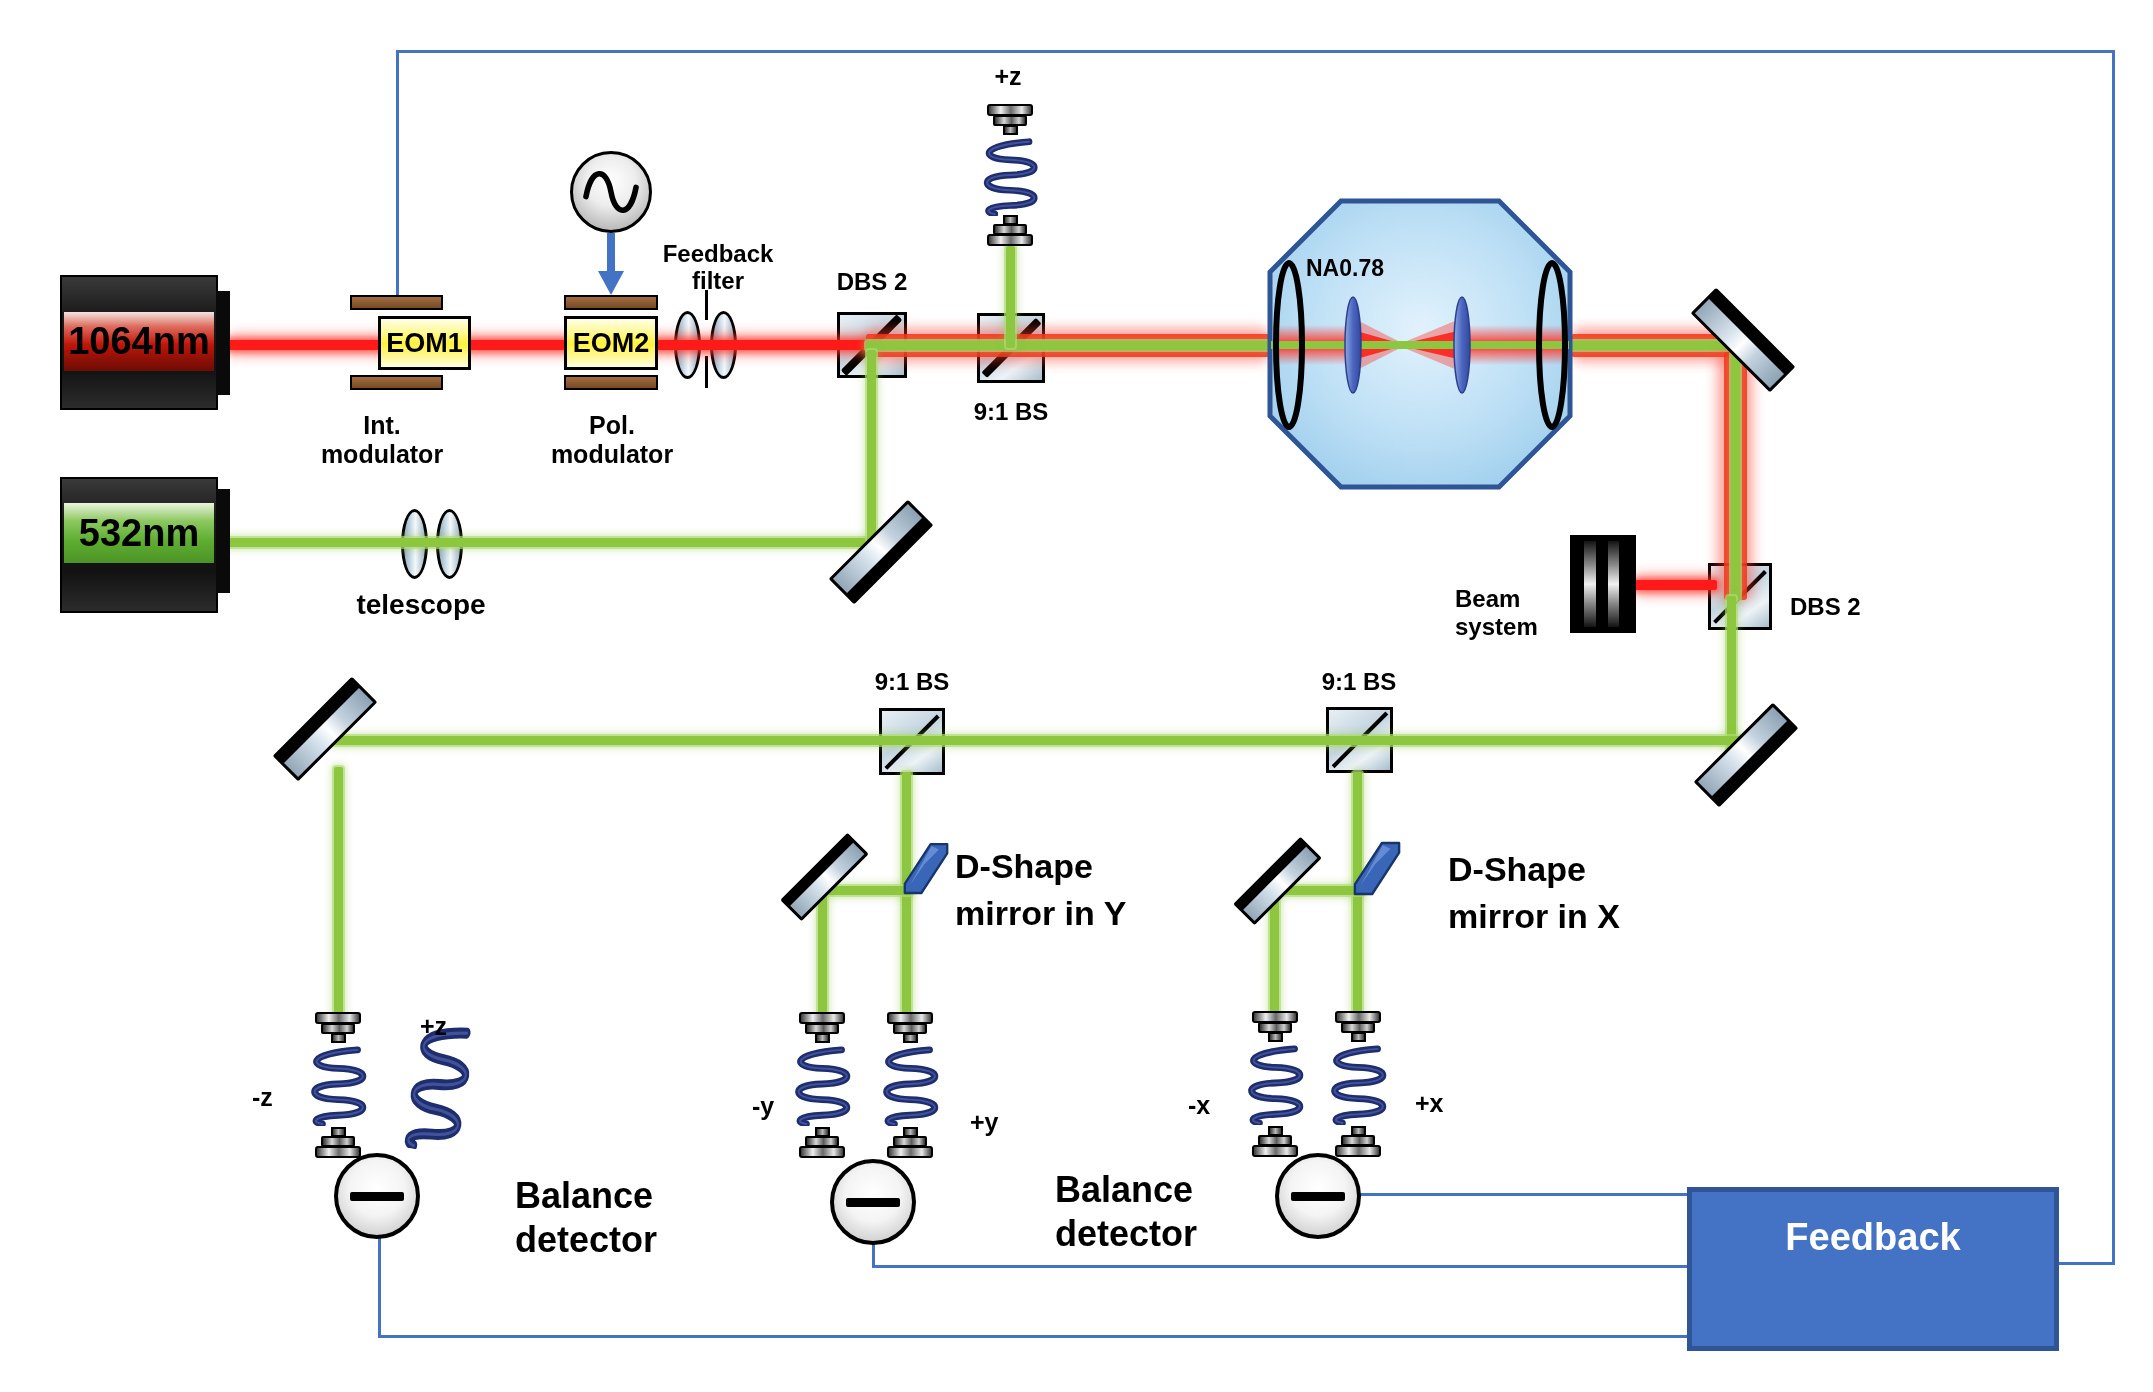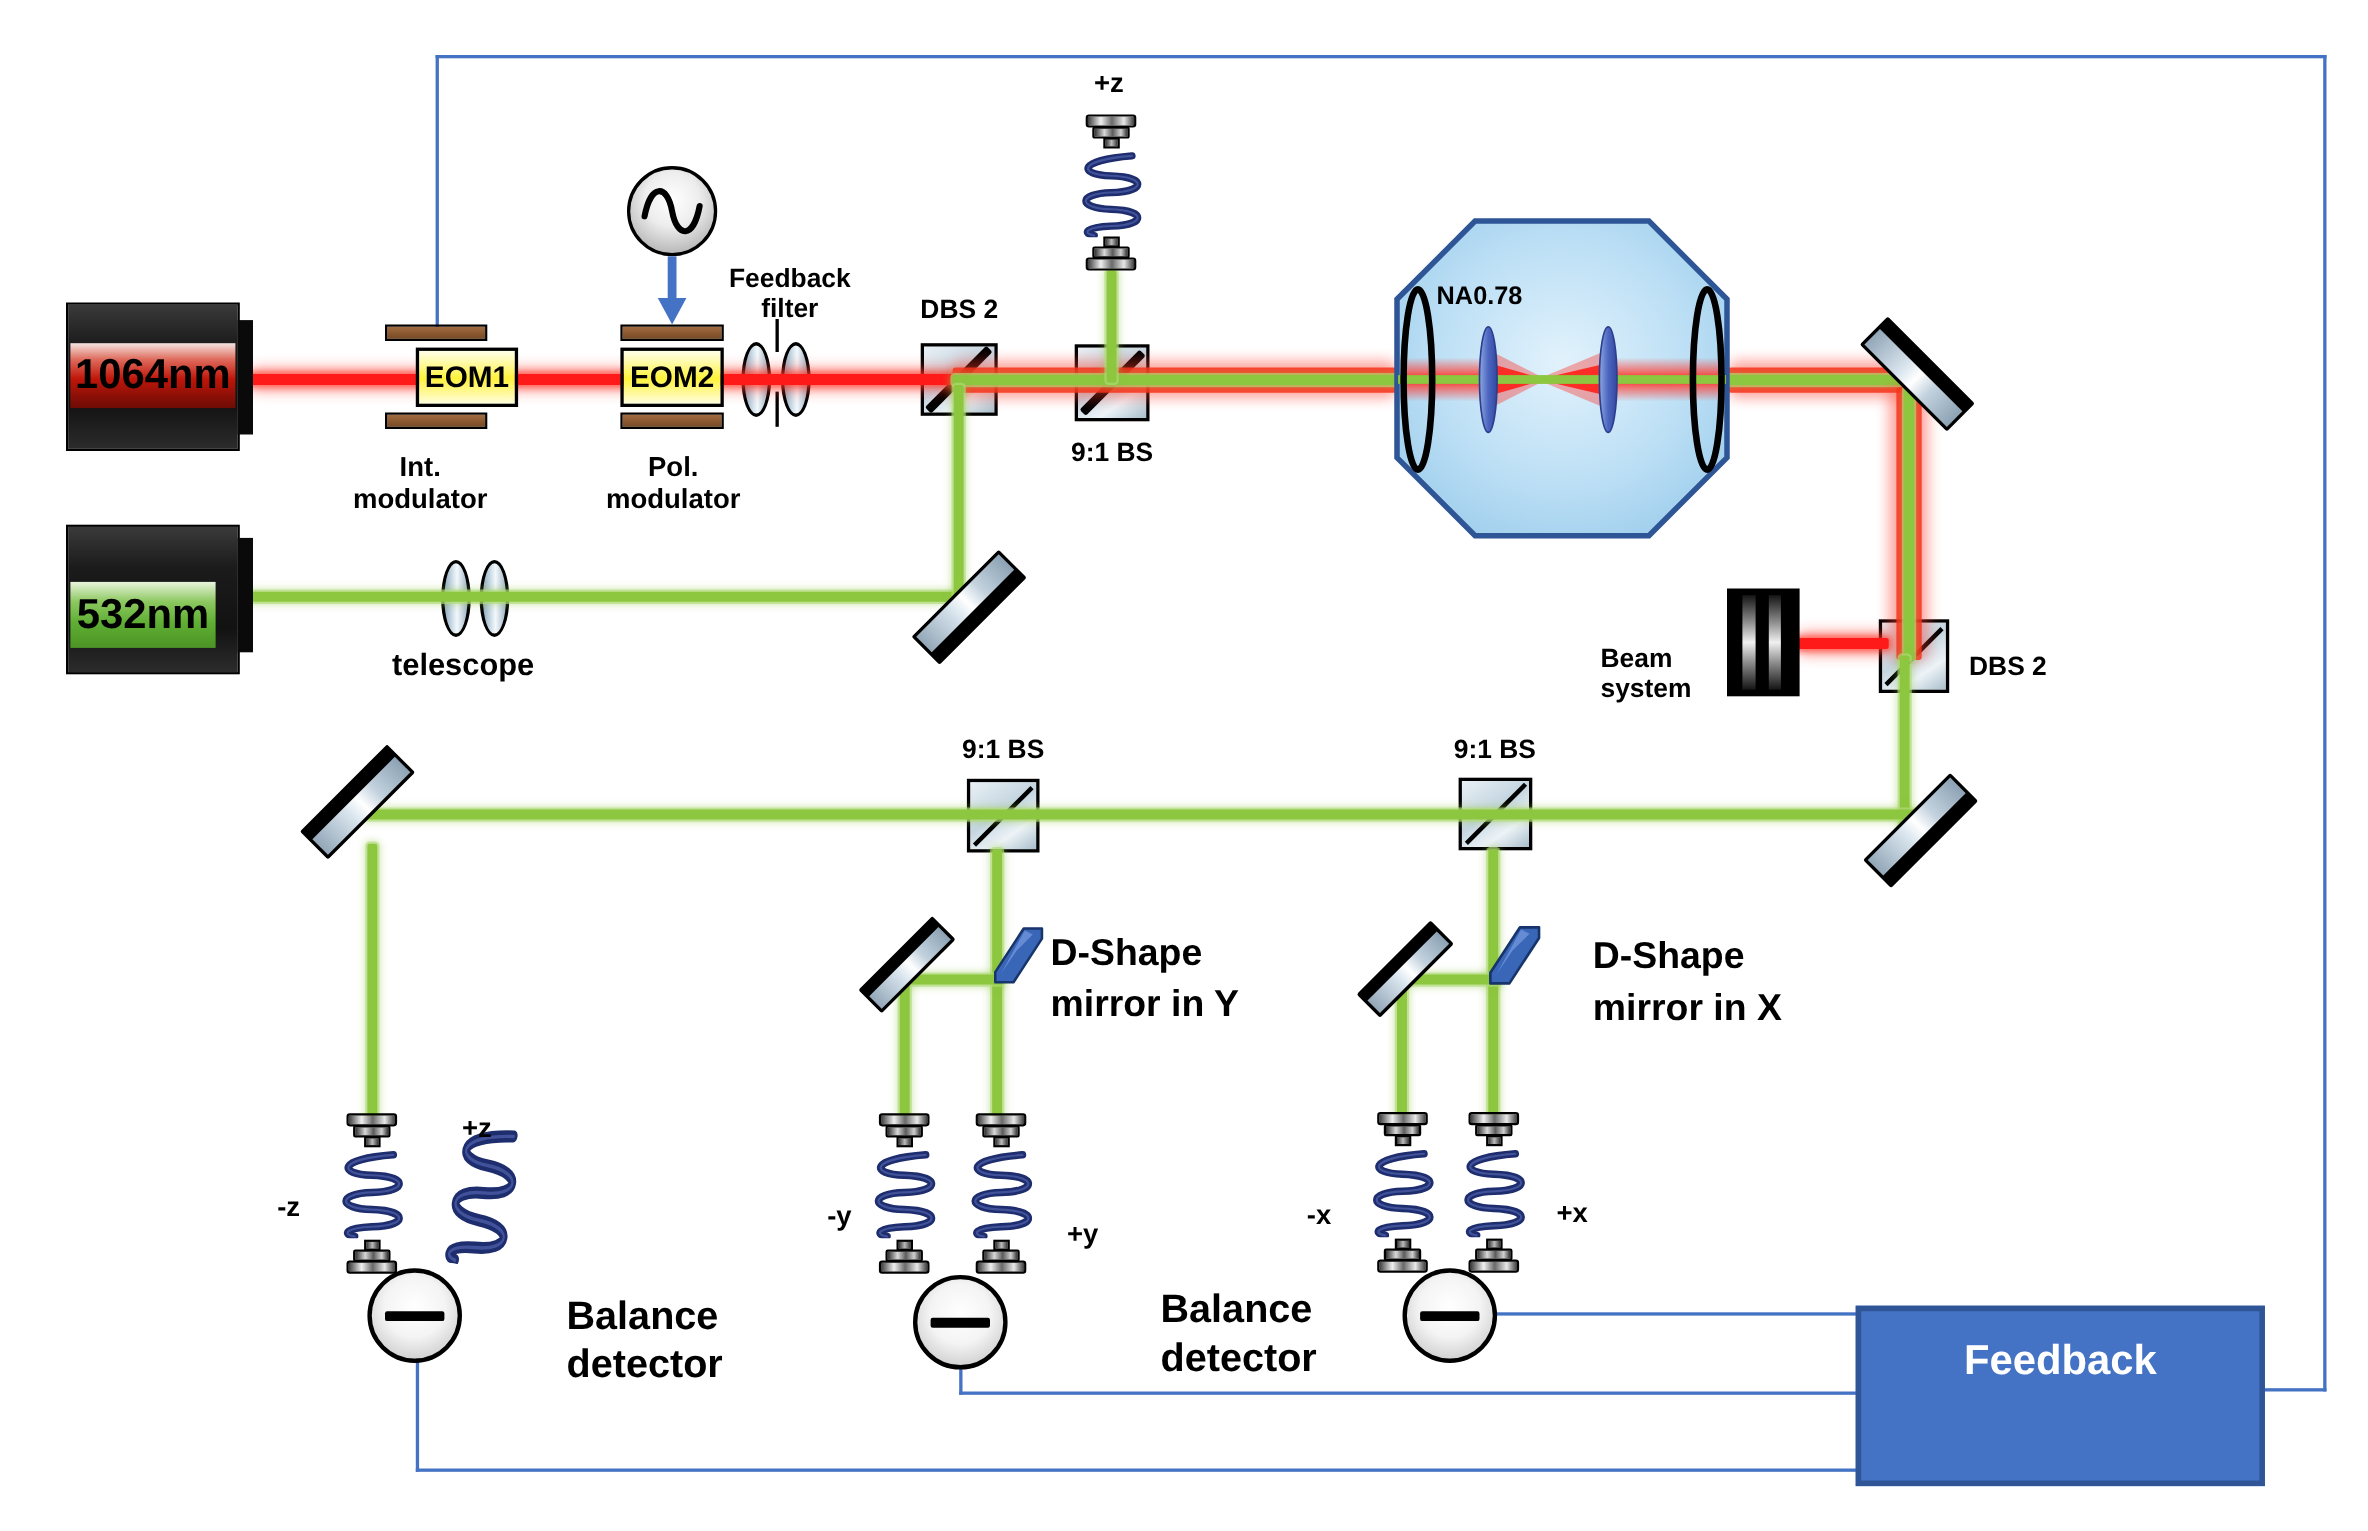--- a/index.html
+++ b/index.html
@@ -154,21 +154,21 @@
     <div class="face" style="bottom:3px;height:16px;"></div>
     </div>
 
   <div class="laser" style="left:60px;top:275px;width:158px;height:135px;"></div>
   <div class="tab" style="left:216px;top:291px;width:14px;height:104px;"></div>
   <div class="stripe" style="left:64px;top:312px;width:150px;height:59px;background:linear-gradient(180deg,#F3E4DF 0%,#DE6B5C 25%,#C0160A 55%,#8E1007 80%,#6E0C05 100%);">
     <span>1064nm</span>
   </div>
   <div class="laser" style="left:60px;top:477px;width:158px;height:136px;"></div>
   <div class="tab" style="left:216px;top:489px;width:14px;height:104px;"></div>
-  <div class="stripe" style="left:64px;top:529px;width:132px;height:60px;background:linear-gradient(180deg,#E9F4DC 0%,#8CC860 30%,#5FAE33 62%,#4C9426 100%);">
+  <div class="stripe" style="left:64px;top:503px;width:150px;height:60px;background:linear-gradient(180deg,#E9F4DC 0%,#8CC860 30%,#5FAE33 62%,#4C9426 100%);">
     <span>532nm</span>
   </div>
 
   <div class="elec" style="left:350px;top:295px;width:93px;"></div>
   <div class="eombox" style="left:350px;top:316px;width:93px;height:54px;margin-left:28px;">
     <span>EOM1</span>
     </div>
   <div class="elec" style="left:350px;top:375px;width:93px;"></div>
   <div class="lab ctr" style="left:282px;top:411px;width:200px;font-size:25px;line-height:29px;">
     <div>Int.</div>

